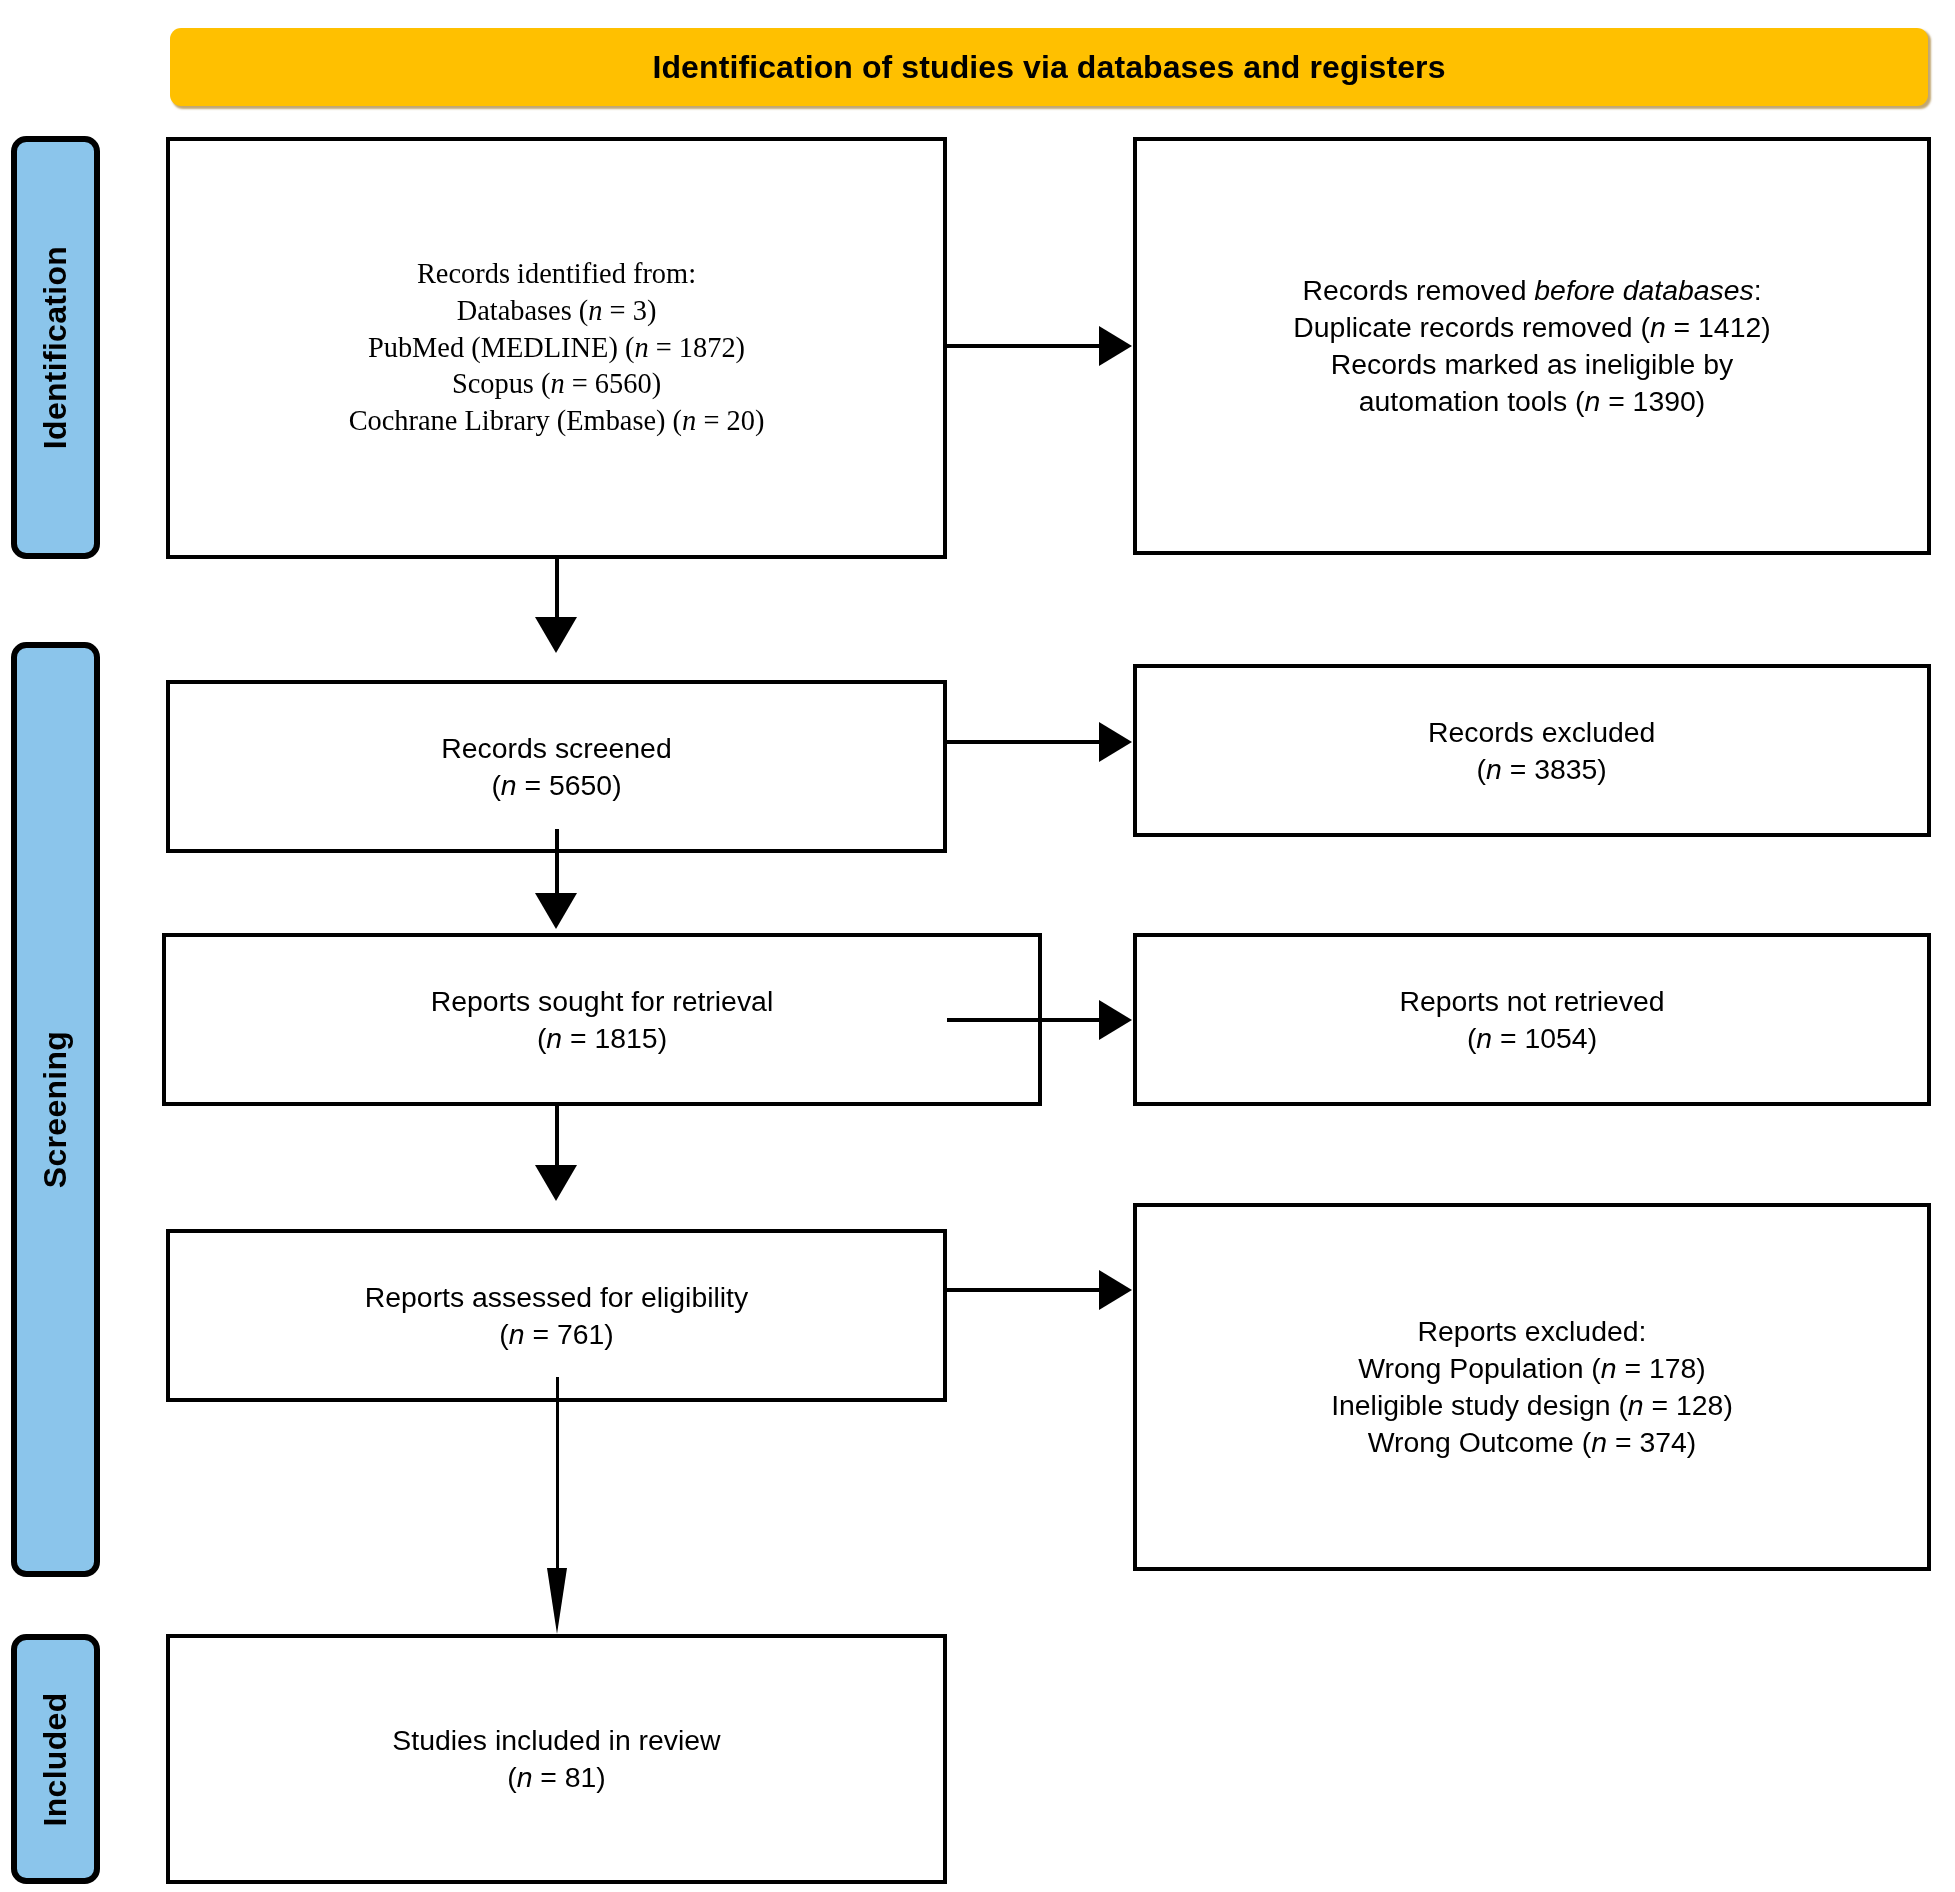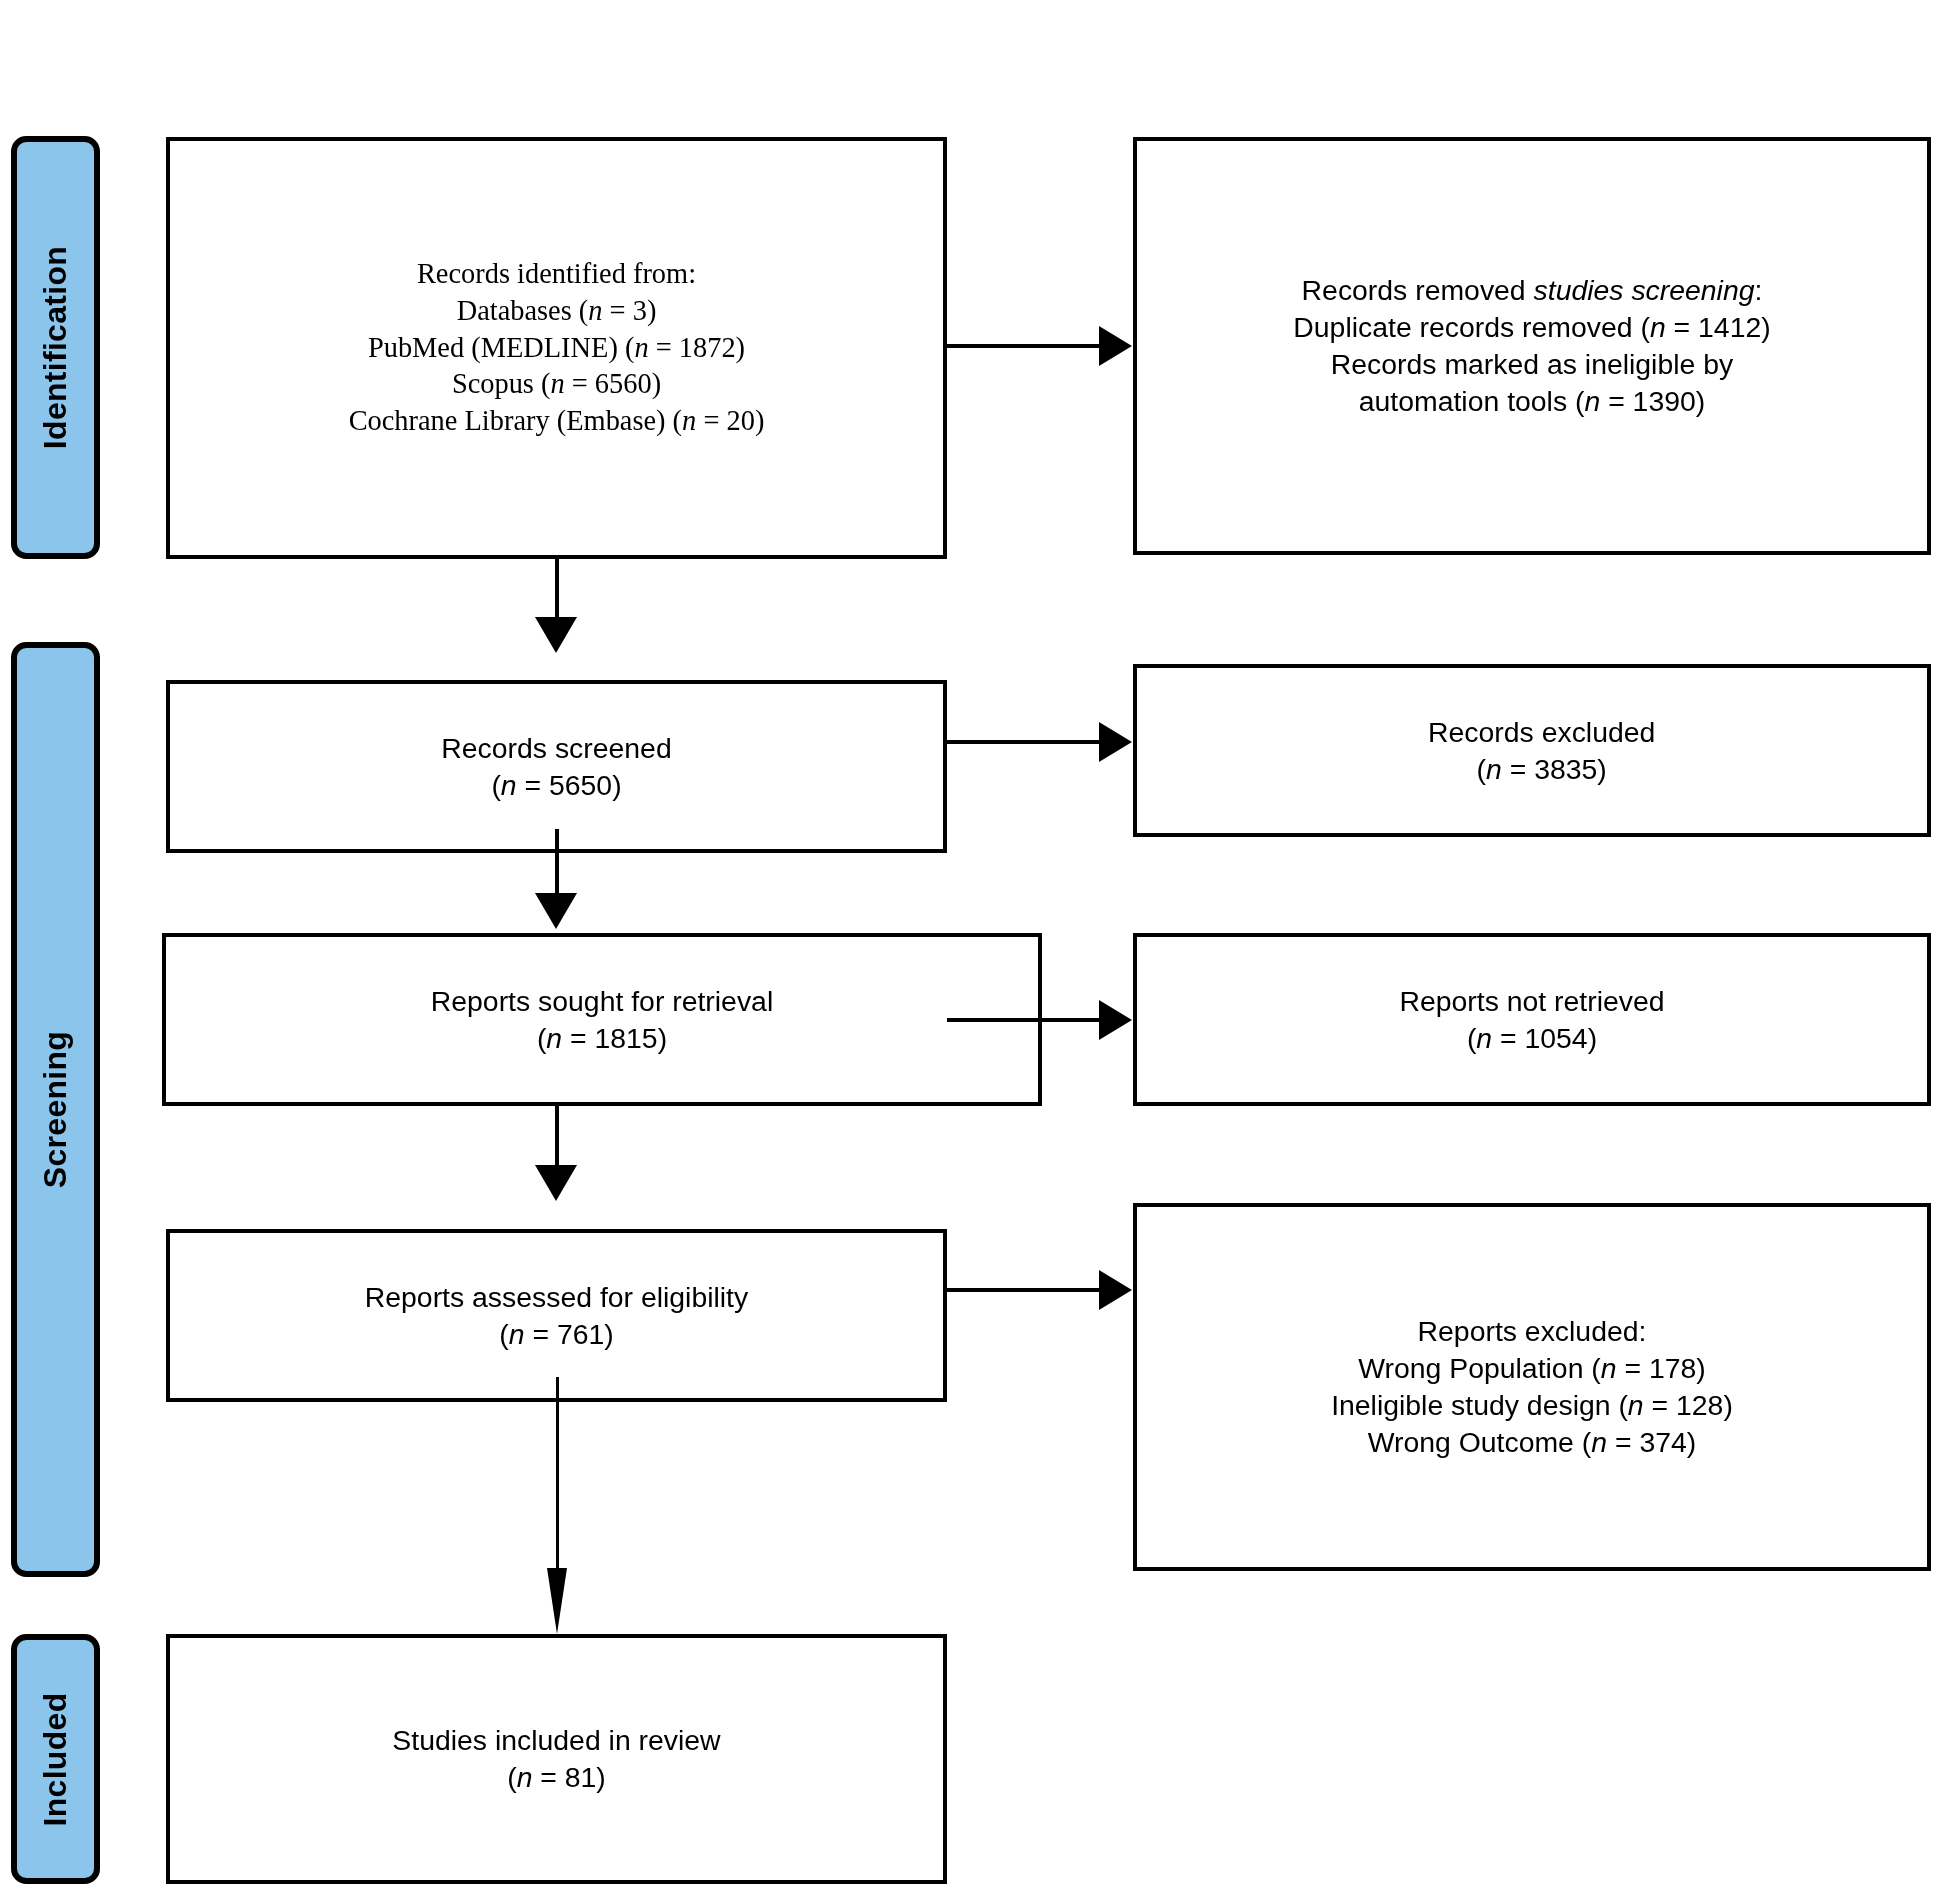--- a/index.html
+++ b/index.html
@@ -120,37 +120,40 @@
     border-left-width: 10.4px;
     border-right-width: 10.4px;
     border-top-width: 66px;
   }
 </style>
 </head>
 <body>
 
 <div id="stage">
 
+  <div class="banner">
+    <div class="banner-text">Identification of studies via databases and registers</div>
+  </div>
 
   <div class="stage-label" id="label-identification">
     <span>Identification</span>
   </div>
   <div class="stage-label" id="label-screening">
     <span>Screening</span>
   </div>
   <div class="stage-label" id="label-included">
     <span>Included</span>
   </div>
 
   <div class="fbox" id="box-identified">
     <div class="btext">Records identified from:<br>Databases (<em>n</em> = 3)<br>PubMed (MEDLINE) (<em>n</em> = 1872)<br>Scopus (<em>n</em> = 6560)<br>Cochrane Library (Embase) (<em>n</em> = 20)</div>
   </div>
 
   <div class="fbox" id="box-removed">
-    <div class="btext">Records removed <em>studies screening</em>:<br>Duplicate records removed (<em>n</em> = 1412)<br>Records marked as ineligible by<br>automation tools (<em>n</em> = 1390)</div>
+    <div class="btext">Records removed <em>before databases</em>:<br>Duplicate records removed (<em>n</em> = 1412)<br>Records marked as ineligible by<br>automation tools (<em>n</em> = 1390)</div>
   </div>
 
   <div class="fbox" id="box-screened">
     <div class="btext">Records screened<br>(<em>n</em> = 5650)</div>
   </div>
 
   <div class="fbox" id="box-excluded-rec">
     <div class="btext">Records excluded<br>(<em>n</em> = 3835)</div>
   </div>
 

